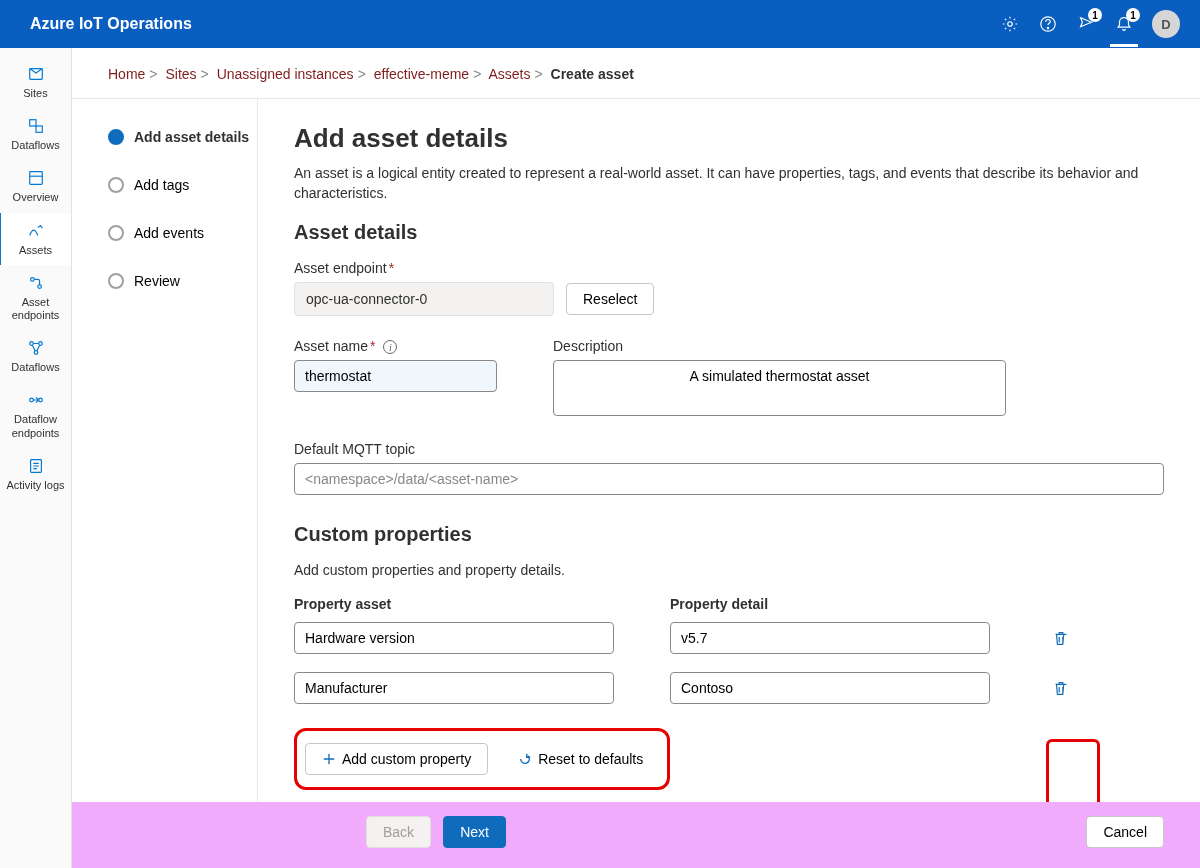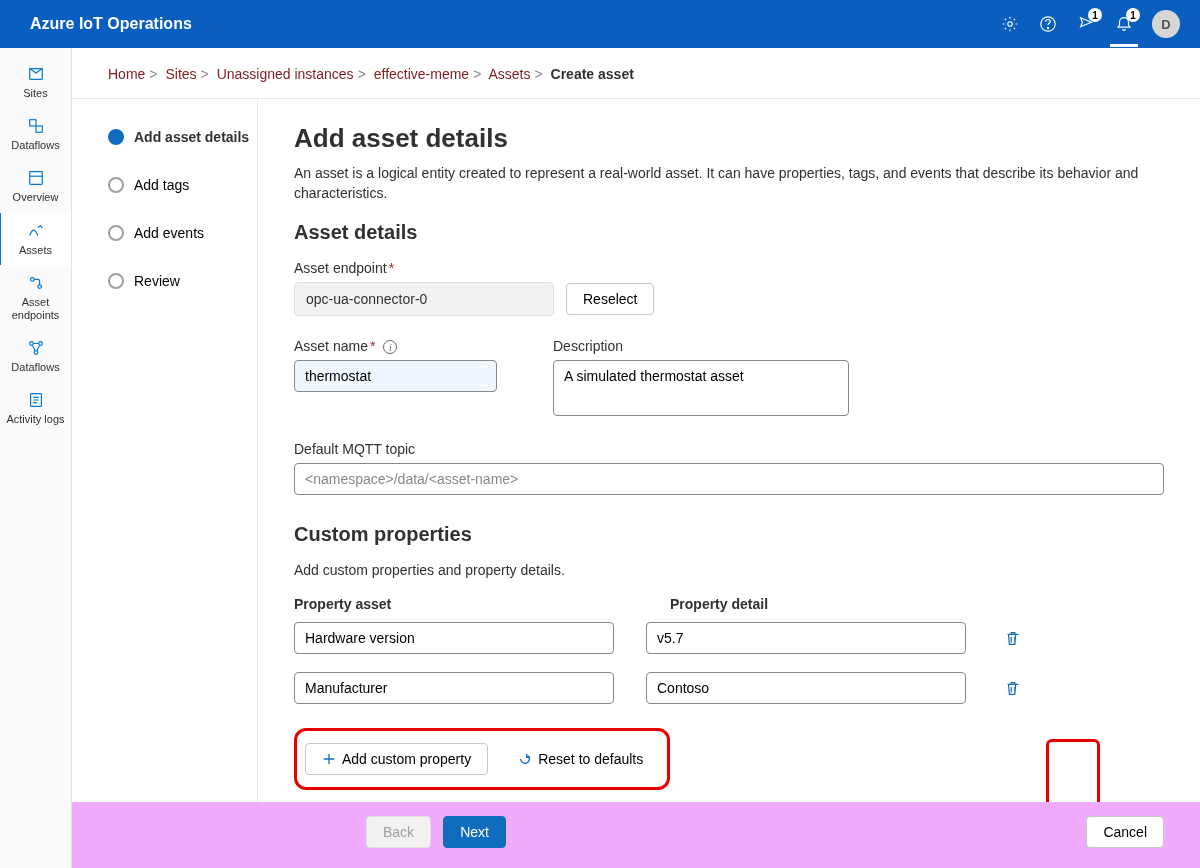--- a/index.html
+++ b/index.html
@@ -240,22 +240,23 @@
     width: 100%;
   }
   input[type=text]::placeholder, textarea::placeholder { color: #888; }
   .asset-name-input {
     border: 1px solid #0f6cbd;
     background: #eff6fc;
     width: 375px;
   }
   textarea {
     resize: none;
-    width: 296px;
+    width: 453px;
     height: 56px;
+    text-align: center;
   }
   .full-input { width: 100%; }
   .info-icon {
     display: inline-flex;
     width: 14px;
     height: 14px;
     border: 1px solid #666;
     border-radius: 50%;
     align-items: center;
     justify-content: center;
@@ -273,21 +274,21 @@
     display: flex;
     gap: 56px;
     margin-bottom: 10px;
   }
   .prop-header > div {
     width: 320px;
     font-weight: 600;
   }
   .prop-row {
     display: flex;
-    gap: 32px;
+    gap: 56px;
     align-items: center;
     margin-bottom: 18px;
   }
   .prop-row input { width: 320px; }
   .delete-icon {
     color: #0f6cbd;
     cursor: pointer;
     display: flex;
     width: 30px;
     height: 30px;
@@ -413,20 +414,30 @@
     <div class="sidebar-item">
       <div class="sidebar-icon">
           <svg viewBox="0 0 20 20" width="18" height="18" fill="none" stroke="#0078d4" stroke-width="1.3">
             <circle cx="5" cy="5" r="2"></circle>
             <circle cx="15" cy="5" r="2"></circle>
             <circle cx="10" cy="15" r="2"></circle>
             <path d="M6 7l3 6m5-6l-3 6M7 5h6"></path>
           </svg>
         </div>
       <span>Dataflows</span>
+    </div>
+    <div class="sidebar-item">
+      <div class="sidebar-icon">
+          <svg viewBox="0 0 20 20" width="18" height="18" fill="none" stroke="#0078d4" stroke-width="1.3">
+            <circle cx="5" cy="10" r="2"></circle>
+            <circle cx="15" cy="10" r="2"></circle>
+            <path d="M7 10h6m-3-3l3 3-3 3"></path>
+          </svg>
+        </div>
+      <span>Dataflow endpoints</span>
     </div>
     <div class="sidebar-item">
       <div class="sidebar-icon">
           <svg viewBox="0 0 20 20" width="18" height="18" fill="none" stroke="#0078d4" stroke-width="1.3">
             <rect x="4" y="3" width="12" height="14" rx="1"></rect>
             <path d="M7 7h6M7 10h6M7 13h4"></path>
           </svg>
         </div>
       <span>Activity logs</span>
     </div>

